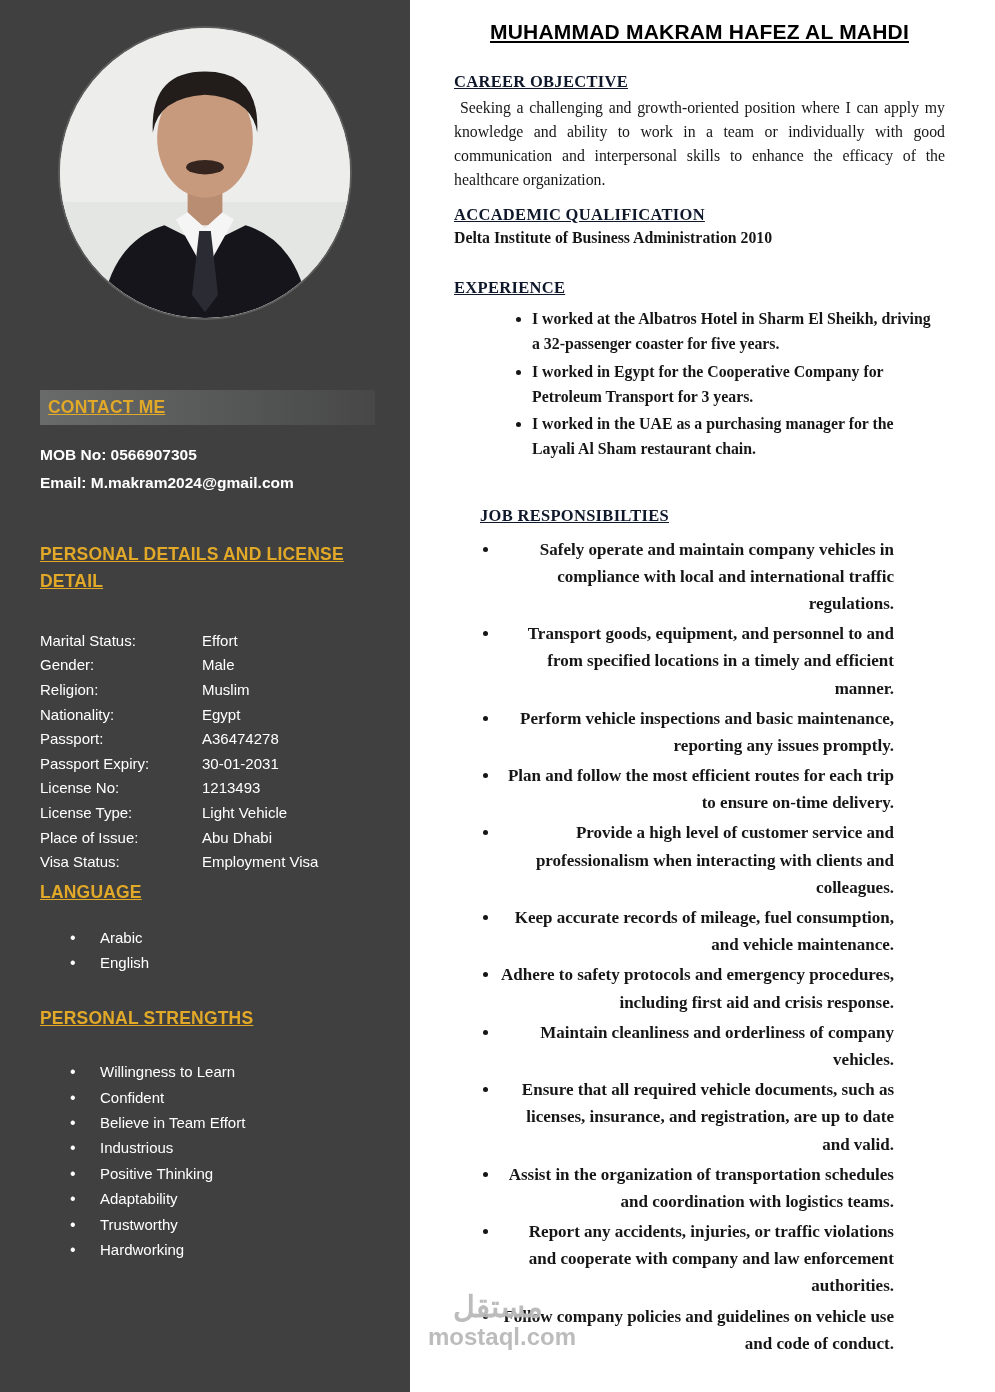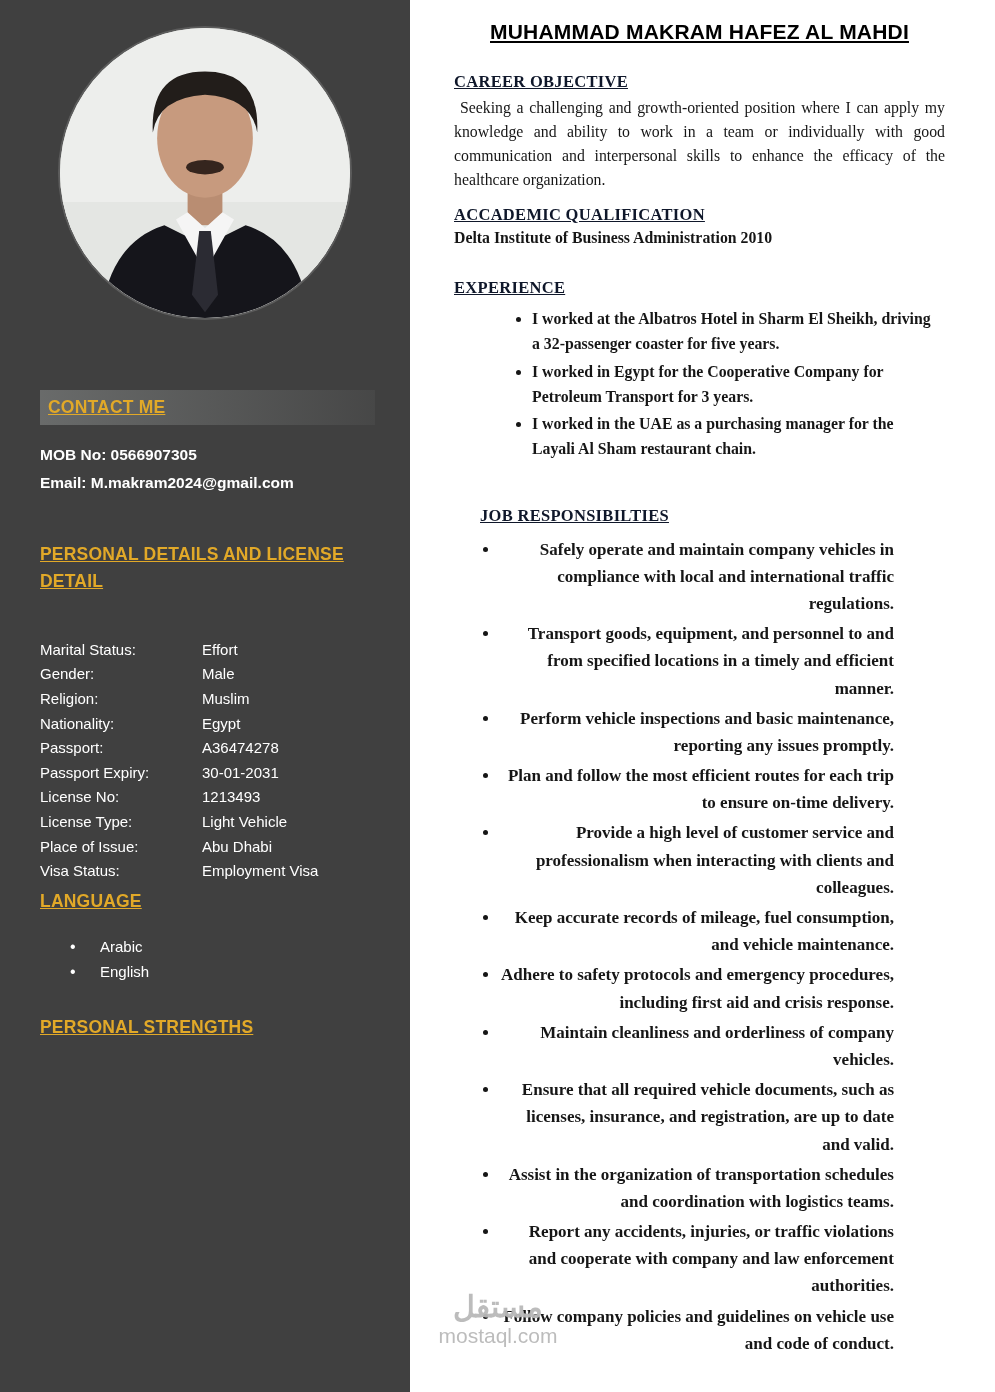--- a/index.html
+++ b/index.html
@@ -29,21 +29,21 @@
   }
   .side-heading {
     color:#e2a928; font-weight:700; font-size:17.5px;
     text-decoration:underline; letter-spacing:0.2px;
     line-height:1.5;
   }
   .contact-lines { margin:16px 0 0 40px; }
   .contact-line { font-weight:700; font-size:15.5px; line-height:28px; }
 
   .details-heading { margin:44px 40px 0; width:322px; }
-  .details-table { margin:44px 0 0 40px; }
+  .details-table { margin:35px 0 0 40px; }
   .detail-row { display:flex; font-size:15px; line-height:24.6px; }
   .detail-label { width:162px; flex-shrink:0; }
   .detail-value { }
 
   .language-heading { margin:4px 40px 0; }
   .side-list { list-style:none; margin:20px 0 0 70px; }
   .side-list li {
     font-size:15px; line-height:25px; padding-left:30px; position:relative;
   }
   .side-list li::before {
@@ -86,21 +86,21 @@
     font-weight:700; font-size:17px; line-height:1.6; margin-bottom:3px;text-align:right;
   }
 
   
   .watermark {
     position:absolute; left:428px; top:1290px; width:140px;
     text-align:center; color:#b9b9b9; opacity:0.95;
     font-family:"Liberation Sans", sans-serif; pointer-events:none;
   }
   .watermark .ar { font-size:30px; font-weight:700; line-height:1.1; }
-  .watermark .latin { font-size:21px; line-height:1.2; }
+  .watermark .latin { font-size:24px; line-height:1.2;font-weight:bold; }
 </style>
 </head>
 <body>
 
 <div class="page">
 
   <aside class="sidebar">
 
     <div class="photo-wrap">
       <svg viewBox="0 0 200 200" aria-hidden="true">
@@ -182,20 +182,38 @@
 
     <div class="side-heading language-heading">LANGUAGE</div>
     <ul class="side-list">
 
         <li>Arabic</li>
 
         <li>English</li>
       </ul>
 
     <div class="side-heading strengths-heading">PERSONAL STRENGTHS</div>
+    <ul class="side-list strengths-list">
+
+        <li>Willingness to Learn</li>
+
+        <li>Confident</li>
+
+        <li>Believe in Team Effort</li>
+
+        <li>Industrious</li>
+
+        <li>Positive Thinking</li>
+
+        <li>Adaptability</li>
+
+        <li>Trustworthy</li>
+
+        <li>Hardworking</li>
+      </ul>
 
   </aside>
 
   <main class="main">
 
     <h1 class="name">MUHAMMAD MAKRAM HAFEZ AL MAHDI</h1>
 
     <h2 class="section-heading objective-heading">CAREER OBJECTIVE</h2>
     <p class="objective-text">Seeking a challenging and growth-oriented position where I can apply my knowledge and ability to work in a team or individually with good communication and interpersonal skills to enhance the efficacy of the healthcare organization.</p>
 

